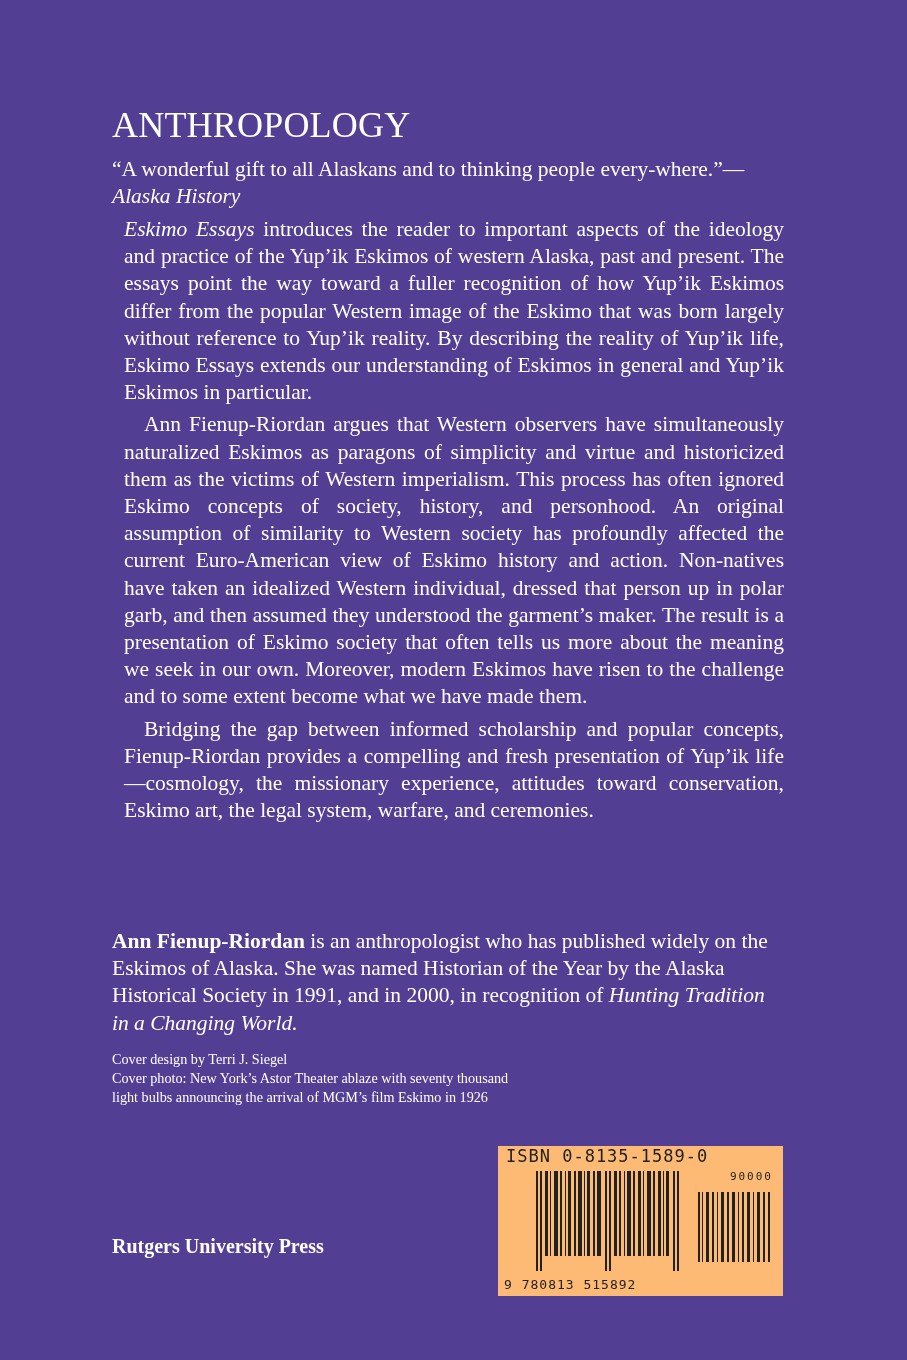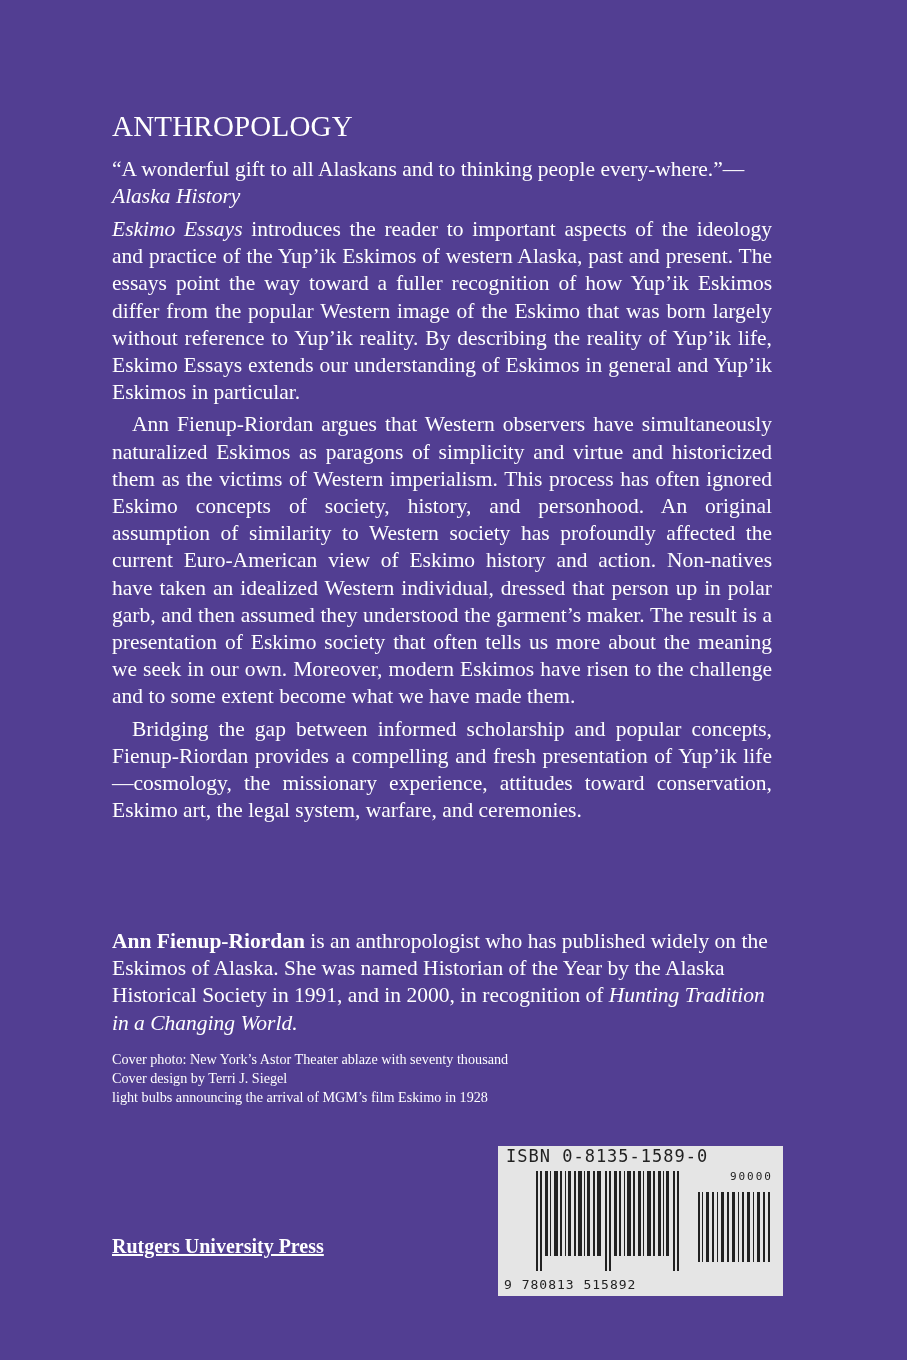--- a/index.html
+++ b/index.html
@@ -1,27 +1,27 @@
 <!DOCTYPE html>
 <html><head>
 <meta charset="utf-8">
 <style>
   html, body { margin:0; padding:0; }
   body { width:907px; height:1360px; background:#523e92; position:relative; overflow:hidden;
          font-family:"Liberation Serif", "DejaVu Serif", serif; color:#ffffff; }
-  .title { position:absolute; left:112px; top:110px; font-size:29px; letter-spacing:0.2px; }
+  .title { position:absolute; left:112px; top:104px; font-size:36px; letter-spacing:0.2px; }
   .quote { position:absolute; left:112px; top:156px; width:665px; font-size:21.5px; line-height:27px; }
-  .body { position:absolute; left:112px; top:216px; width:660px; font-size:21.5px; line-height:27.2px; text-align:justify; }
+  .body { position:absolute; left:124px; top:216px; width:660px; font-size:21.5px; line-height:27.2px; text-align:justify; }
   .body p { margin:0; }
   .body p + p { text-indent:20px; margin-top:5px; }
   .bio { position:absolute; left:112px; top:928px; width:662px; font-size:21.5px; line-height:27.2px; }
   .credits { position:absolute; left:112px; top:1050px; width:560px; font-size:14.2px; line-height:19px; }
-  .publisher { position:absolute; left:112px; top:1232px; font-size:20px; line-height:28px;text-decoration:underline; }
+  .publisher { position:absolute; left:112px; top:1232px; font-size:20px; line-height:28px; }
   .publisher .name { font-weight:bold; }
-  .barcode-box { position:absolute; left:498px; top:1146px; width:285px; height:150px; background:#e5e5e5; color:#222; }
+  .barcode-box { position:absolute; left:498px; top:1146px; width:285px; height:150px; background:#fdba74; color:#222; }
   .isbn { position:absolute; left:8px; top:0px; font-family:"DejaVu Sans Mono", monospace; font-size:17px; letter-spacing:1px; }
   .price { position:absolute; right:10px; top:24px; font-family:"DejaVu Sans Mono", monospace; font-size:11px; letter-spacing:2px; }
   .ean { position:absolute; left:6px; bottom:4px; font-family:"DejaVu Sans Mono", monospace; font-size:13px; letter-spacing:1px;margin-top:28px; }
   svg.bars { position:absolute; left:38px; top:25px; }
   svg.bars2 { position:absolute; left:200px; top:46px; }
 </style>
 </head>
 <body>
 
 <div class="title">ANTHROPOLOGY</div>
@@ -34,23 +34,23 @@
   <p><i>Eskimo Essays</i><span> introduces the reader to important aspects of the ideology and practice of the Yup’ik Eskimos of western Alaska, past and present. The essays point the way toward a fuller recognition of how Yup’ik Eskimos differ from the popular Western image of the Eskimo that was born largely without reference to Yup’ik reality. By describing the reality of Yup’ik life, Eskimo Essays extends our understanding of Eskimos in general and Yup’ik Eskimos in particular.</span></p>
   <p>Ann Fienup-Riordan argues that Western observers have simultaneously naturalized Eskimos as paragons of simplicity and virtue and historicized them as the victims of Western imperialism. This process has often ignored Eskimo concepts of society, history, and personhood. An original assumption of similarity to Western society has profoundly affected the current Euro-American view of Eskimo history and action. Non-natives have taken an idealized Western individual, dressed that person up in polar garb, and then assumed they understood the garment’s maker. The result is a presentation of Eskimo society that often tells us more about the meaning we seek in our own. Moreover, modern Eskimos have risen to the challenge and to some extent become what we have made them.</p>
   <p>Bridging the gap between informed scholarship and popular concepts, Fienup-Riordan provides a compelling and fresh presentation of Yup’ik life—cosmology, the missionary experience, attitudes toward conservation, Eskimo art, the legal system, warfare, and ceremonies.</p>
 </div>
 
 <div class="bio">
   <b>Ann Fienup-Riordan</b><span> is an anthropologist who has published widely on the Eskimos of Alaska. She was named Historian of the Year by the Alaska Historical Society in 1991, and in 2000, in recognition of </span><i>Hunting Tradition in a Changing World.</i>
 </div>
 
 <div class="credits">
+  <div>Cover design by Terri J. Siegel</div>
   <div>Cover photo: New York’s Astor Theater ablaze with seventy thousand</div>
-  <div>Cover design by Terri J. Siegel</div>
-  <div>light bulbs announcing the arrival of MGM’s film Eskimo in 1928</div>
+  <div>light bulbs announcing the arrival of MGM’s film Eskimo in 1926</div>
 </div>
 
 <div class="publisher">
   <div class="name">Rutgers University Press</div>
 </div>
 
 <div class="barcode-box">
   <div class="isbn">ISBN 0-8135-1589-0</div>
   <div class="price">90000</div>
   <svg class="bars" width="150" height="100">

